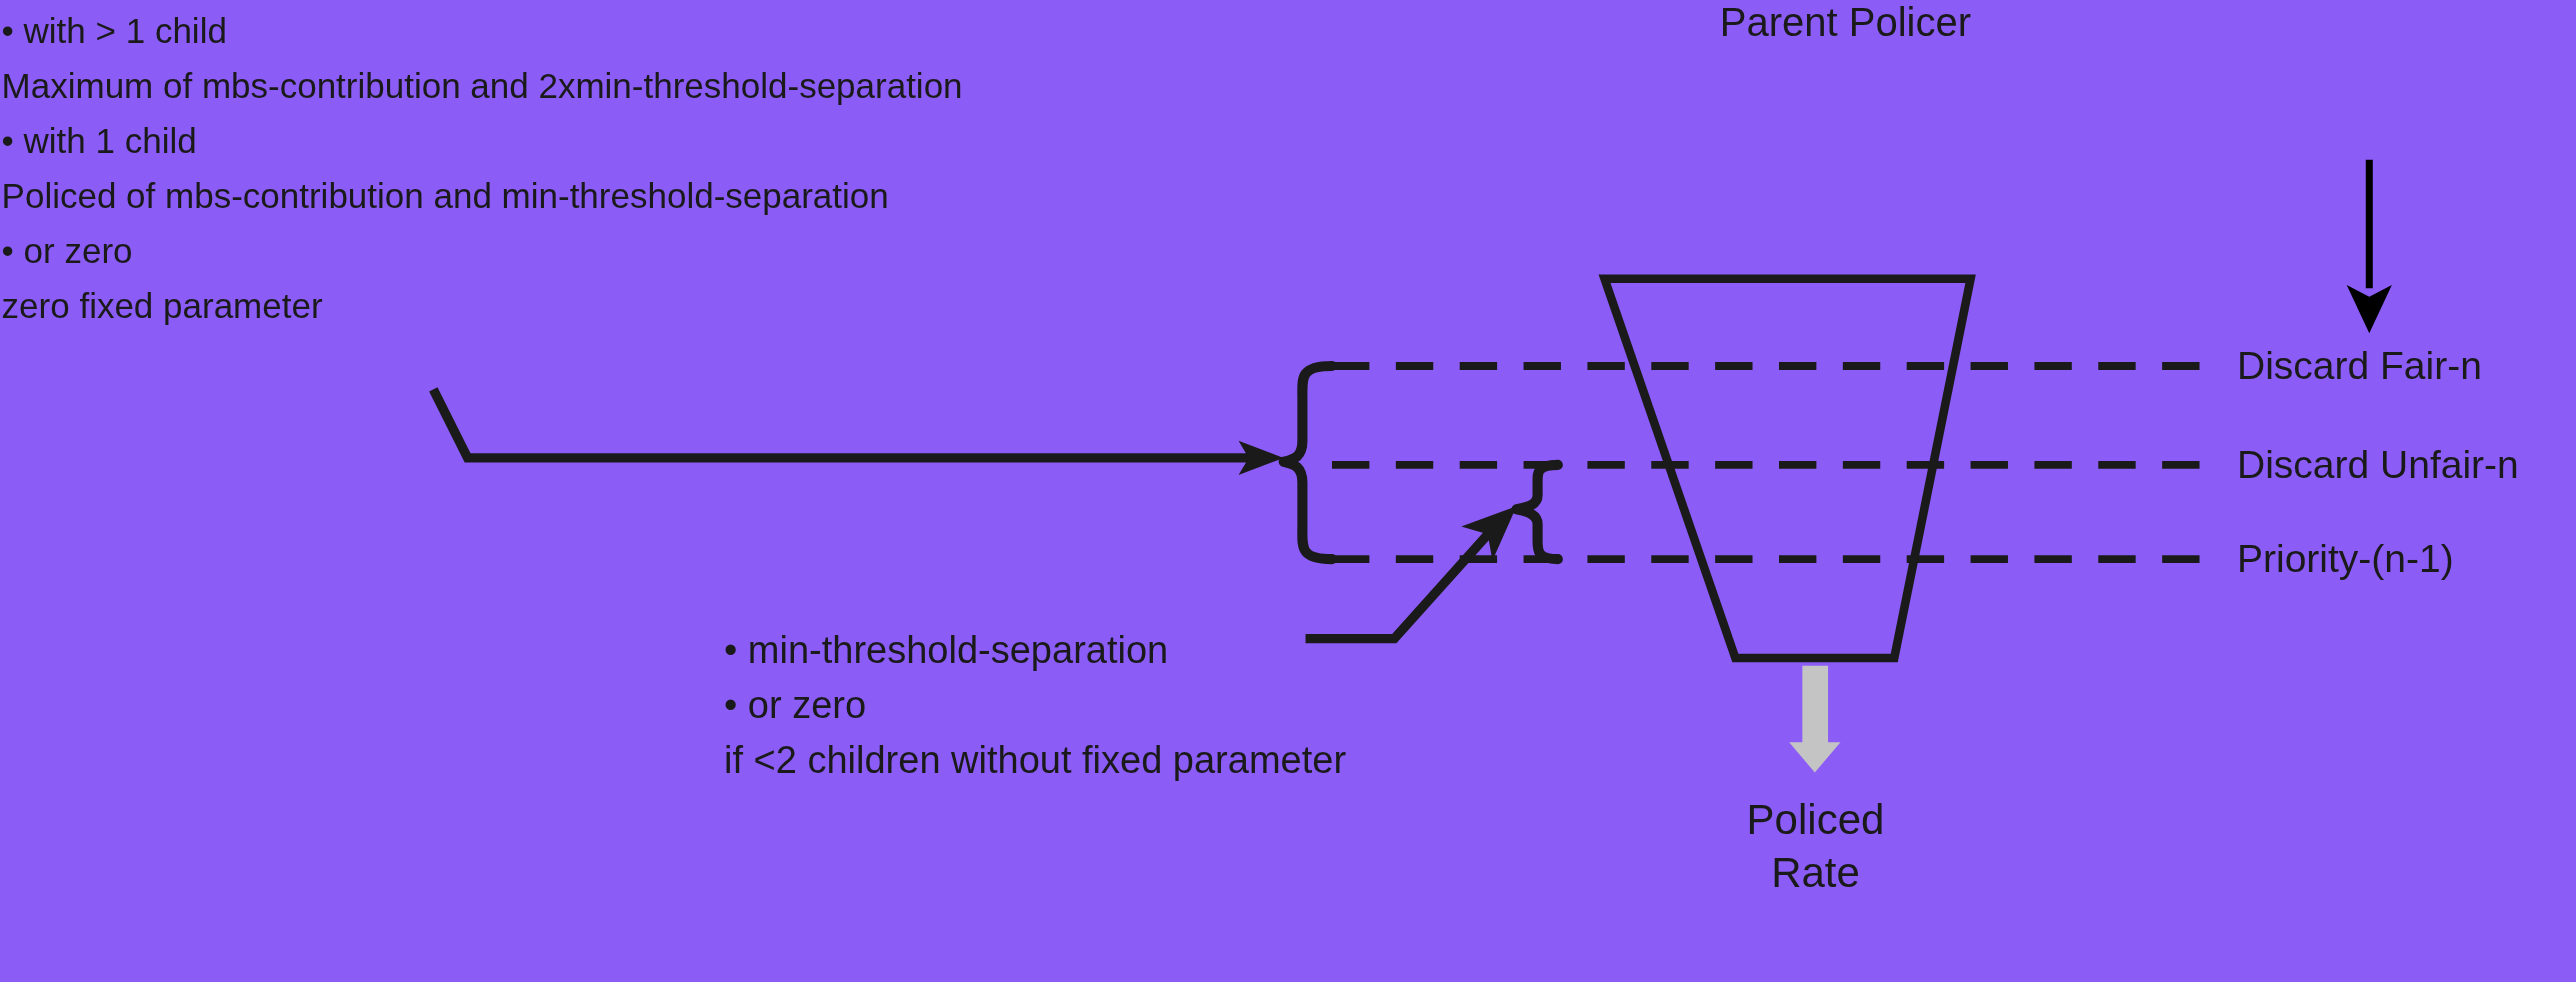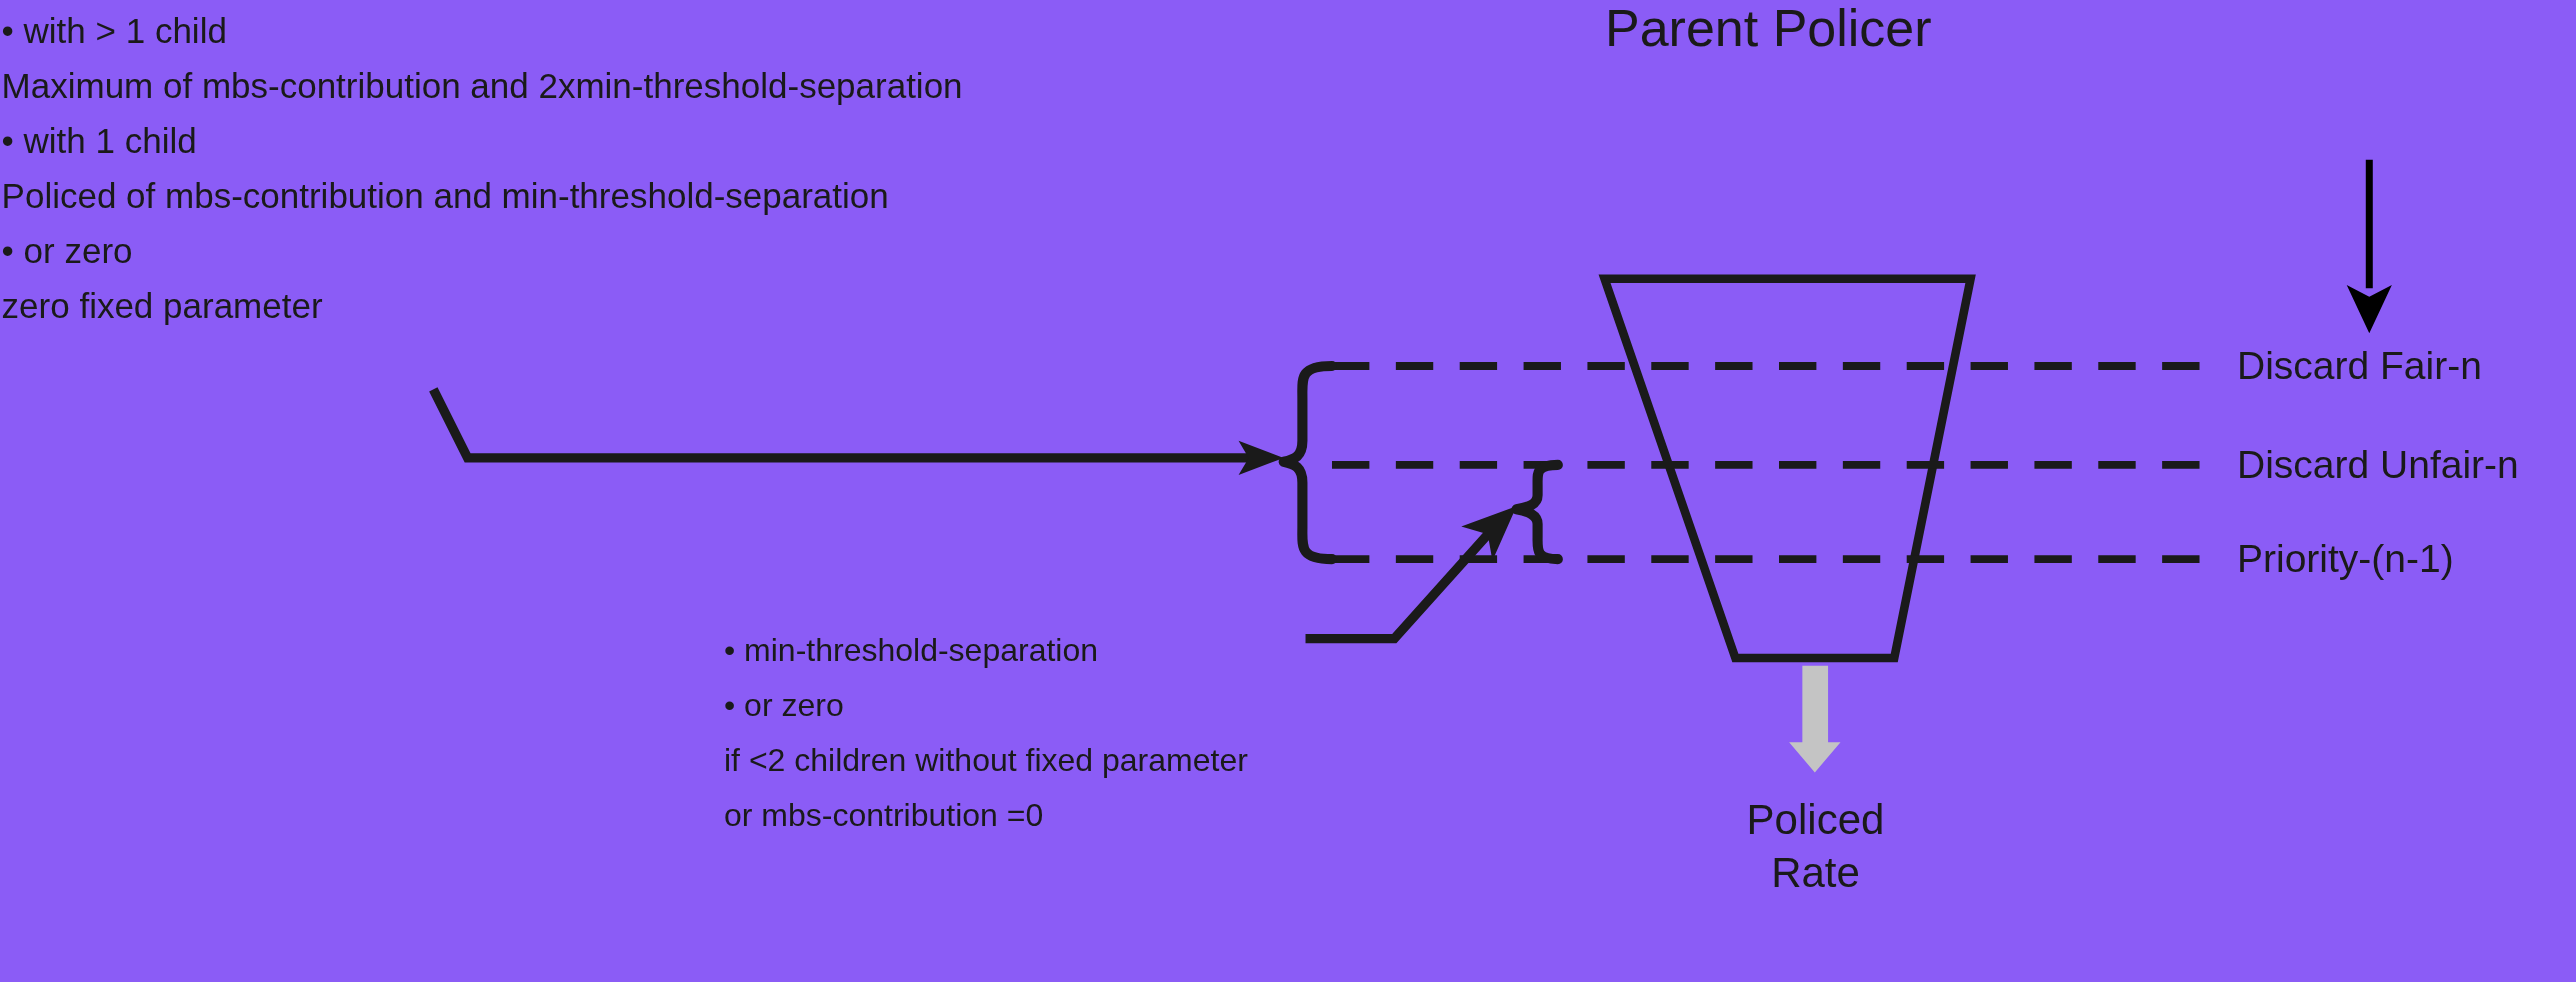--- a/index.html
+++ b/index.html
@@ -49,33 +49,33 @@
 
   
   #spec-block-bottom {
     position: absolute;
     left: 724px;
     top: 623px;
     width: 857px;
   }
   #spec-block-bottom .line {
     display: block;
-    font-size: 32px;
+    font-size: 38px;
     line-height: 55px;
     color: #1a1a1a;
     white-space: pre;
   }
 
   
   #parent-policer-title {
     left: 1605px;
     top: 1.6px;
     width: 366px;
-    text-align: left;
-    font-size: 52px;
+    text-align: right;
+    font-size: 40px;
   }
   #priority-thresholds-title {
     left: 2173px;
     top: 1.6px;
     width: 389px;
     text-align: center;
     font-size: 42px;
     line-height: 51px;
   }
 
@@ -169,21 +169,20 @@
     <span class="line">• with 1 child</span>
     <span class="line">Policed of mbs-contribution and min-threshold-separation</span>
     <span class="line">• or zero</span>
     <span class="line">zero fixed parameter</span>
   </div>
 
   <div id="spec-block-bottom">
     <span class="line">• min-threshold-separation</span>
     <span class="line">• or zero</span>
     <span class="line">if &lt;2 children without fixed parameter</span>
-    <span class="line">or mbs-contribution =0</span>
   </div>
 
   <div class="txt" id="parent-policer-title">Parent Policer</div>
 
 
   <div class="txt threshold-label" id="threshold-label-0">Discard Fair-n</div>
 
   <div class="txt threshold-label" id="threshold-label-1">Discard Unfair-n</div>
 
   <div class="txt threshold-label" id="threshold-label-2">Priority-(n-1)</div>

